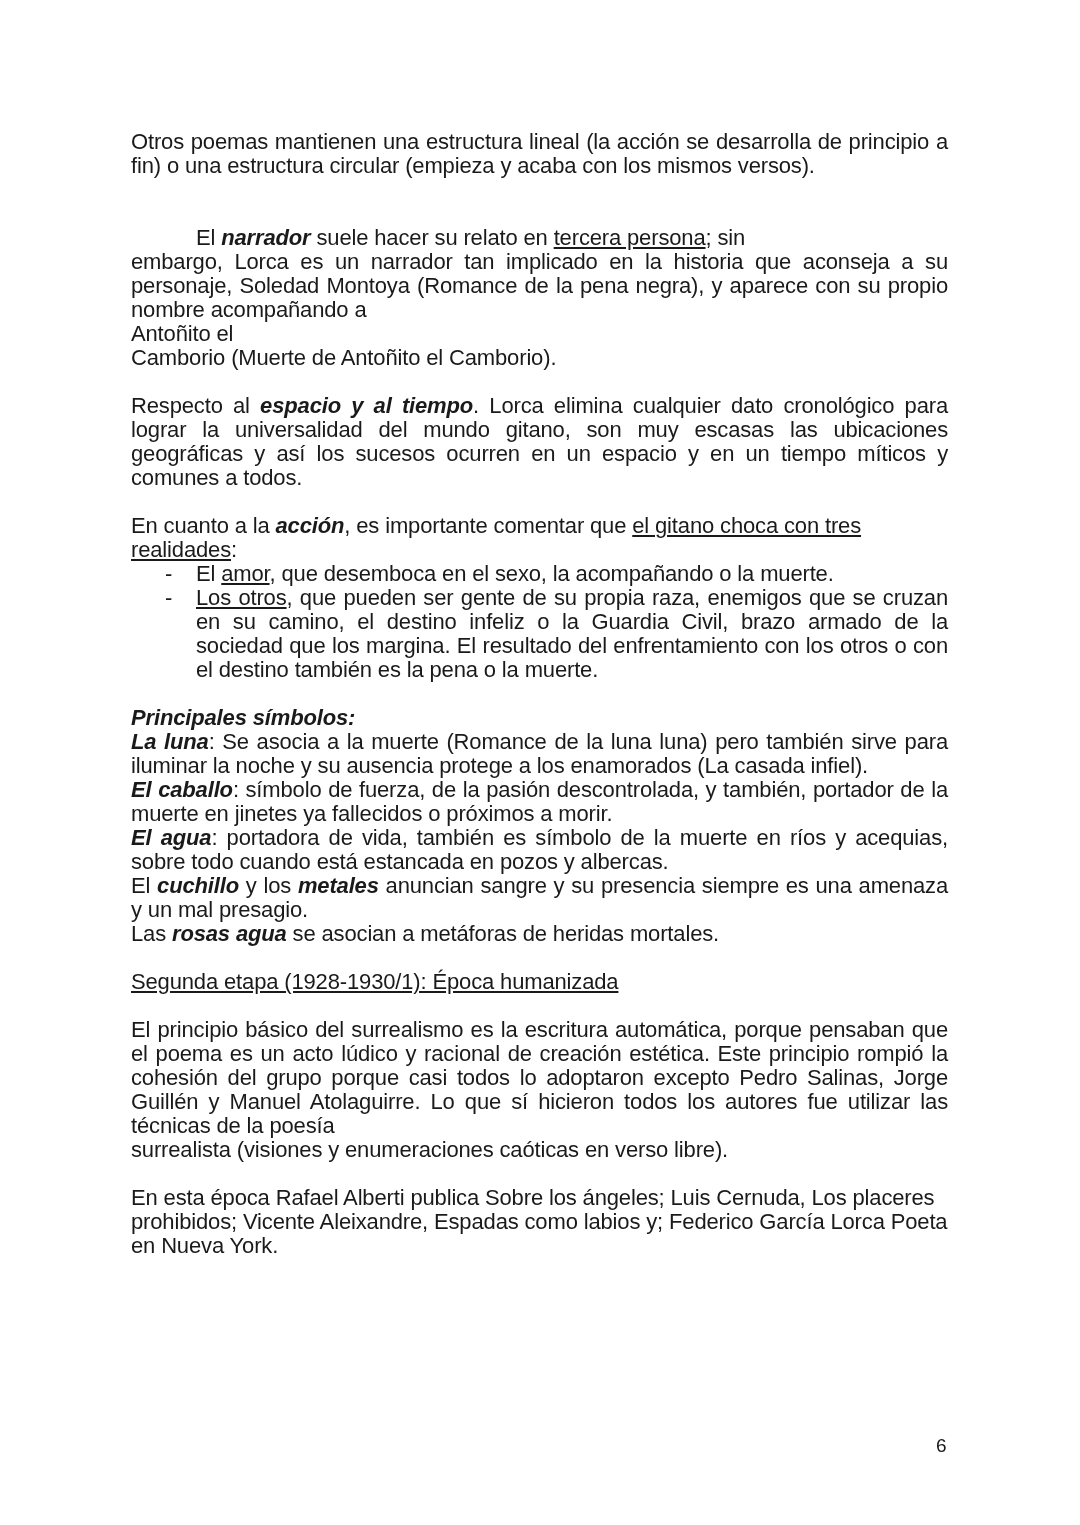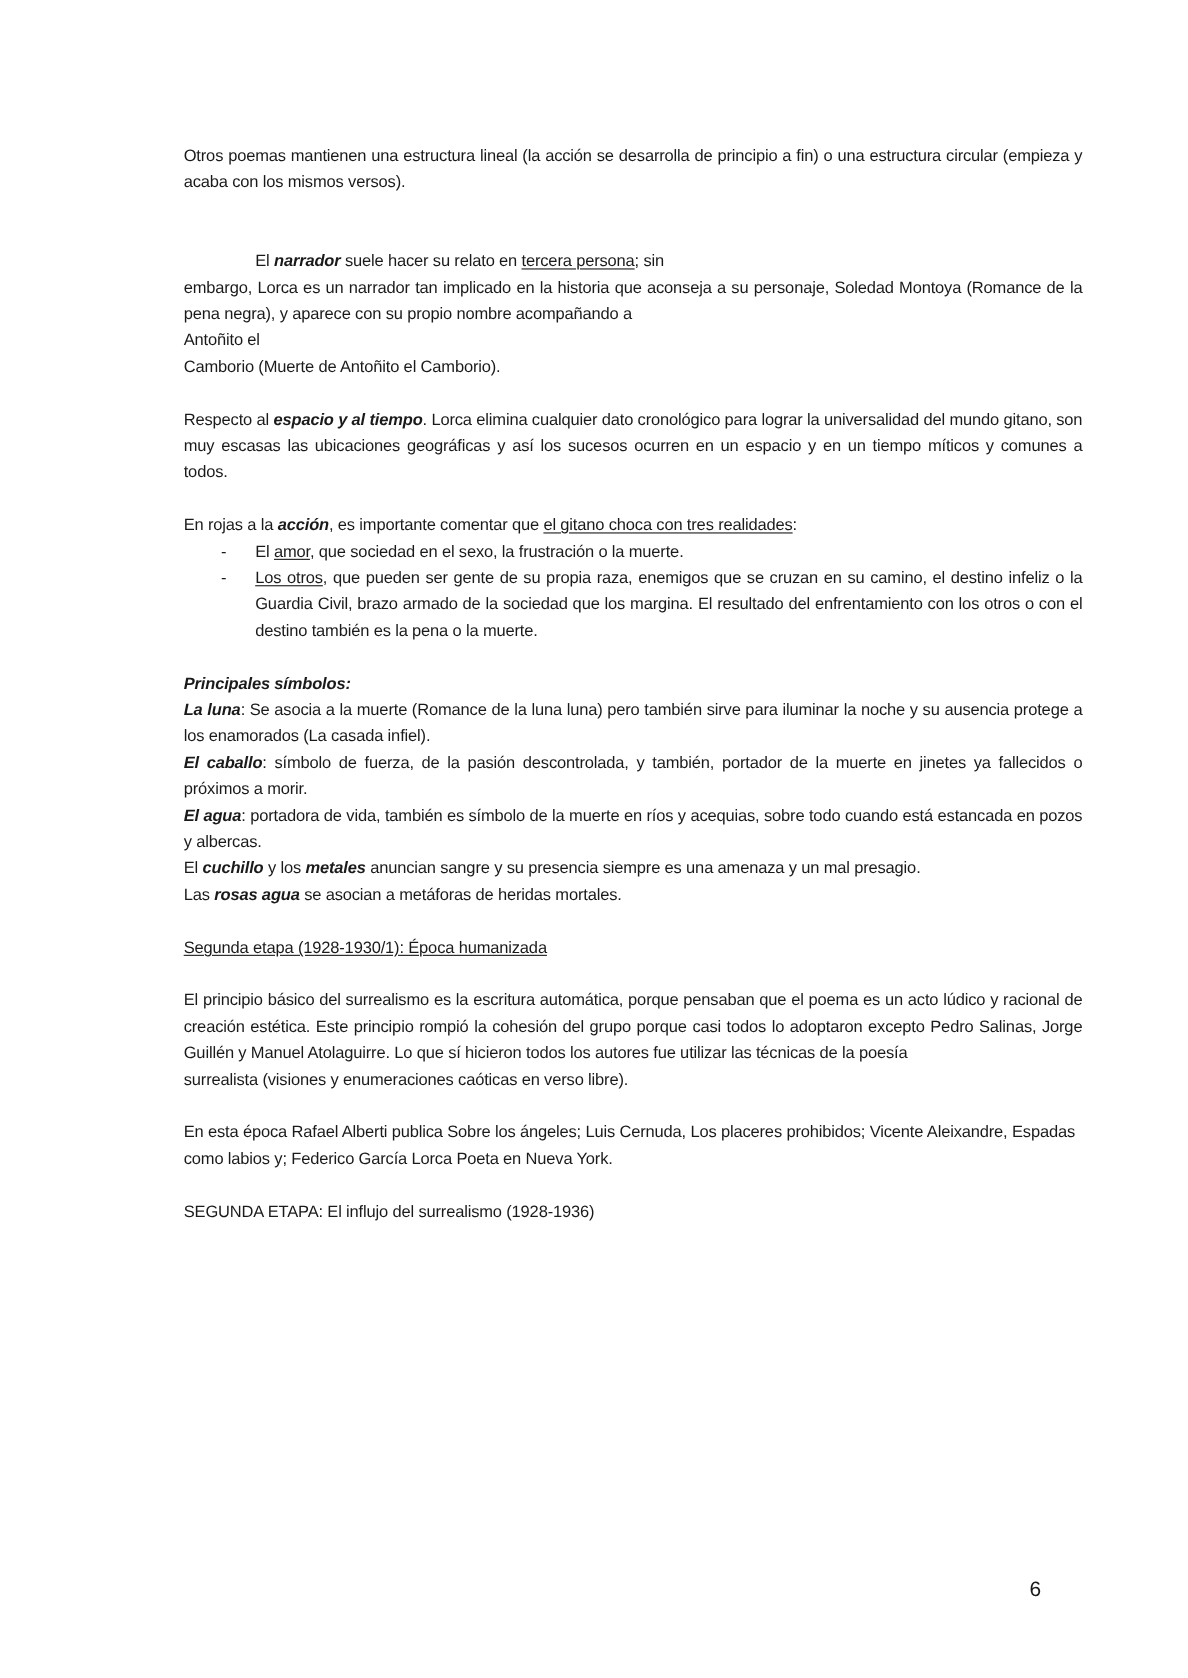--- a/index.html
+++ b/index.html
@@ -1,19 +1,19 @@
 <!DOCTYPE html>
 <html><head>
 <meta charset="utf-8">
 <style>
   html, body { margin: 0; padding: 0; background: #ffffff; }
   body { width: 1080px; height: 1525px; position: relative; overflow: hidden;
          font-family: "Liberation Sans", "DejaVu Sans", sans-serif; color: #1a1a1a; }
   .page { position: absolute; left: 131px; top: 130px; width: 817px;
-          font-size: 15px; line-height: 24px; letter-spacing: -0.15px; margin-left: 36px; }
+          font-size: 22px; line-height: 24px; letter-spacing: -0.15px; }
   p { margin: 0; }
   .j { text-align: justify; text-align-last: left; }
   .gap { height: 24px; }
   .gap2 { height: 48px; }
   b { font-weight: bold; font-style: italic; }
   .u { text-decoration: underline; text-underline-offset: 2px; }
   .indent { padding-left: 65px; }
   ul.dash { list-style: none; margin: 0; padding: 0; }
   ul.dash li { position: relative; padding-left: 65px; text-align: justify; text-align-last: left; }
   ul.dash li::before { content: "-"; position: absolute; left: 34px; top: 0; }
@@ -32,23 +32,23 @@
   <p class="j">embargo, Lorca es un narrador tan implicado en la historia que aconseja a su personaje, Soledad Montoya (Romance de la pena negra), y aparece con su propio nombre acompañando a</p>
   <p>Antoñito el</p>
   <p>Camborio (Muerte de Antoñito el Camborio).</p>
 
   <div class="gap"></div>
 
   <p class="j"><span>Respecto al </span><b>espacio y al tiempo</b><span>. Lorca elimina cualquier dato cronológico para lograr la universalidad del mundo gitano, son muy escasas las ubicaciones geográficas y así los sucesos ocurren en un espacio y en un tiempo míticos y comunes a todos.</span></p>
 
   <div class="gap"></div>
 
-  <p><span>En rojas a la </span><b>acción</b><span>, es importante comentar que </span><span class="u">el gitano choca con tres realidades</span><span>:</span></p>
+  <p><span>En cuanto a la </span><b>acción</b><span>, es importante comentar que </span><span class="u">el gitano choca con tres realidades</span><span>:</span></p>
   <ul class="dash">
-    <li><span>El </span><span class="u">amor</span><span>, que sociedad en el sexo, la frustración o la muerte.</span></li>
+    <li><span>El </span><span class="u">amor</span><span>, que desemboca en el sexo, la acompañando o la muerte.</span></li>
     <li><span></span><span class="u">Los otros</span><span>, que pueden ser gente de su propia raza, enemigos que se cruzan en su camino, el destino infeliz o la Guardia Civil, brazo armado de la sociedad que los margina. El resultado del enfrentamiento con los otros o con el destino también es la pena o la muerte.</span></li>
   </ul>
 
   <div class="gap"></div>
 
   <p><b>Principales símbolos:</b></p>
   <p class="j"><b>La luna</b><span>: Se asocia a la muerte (Romance de la luna luna) pero también sirve para iluminar la noche y su ausencia protege a los enamorados (La casada infiel).</span></p>
   <p class="j"><b>El caballo</b><span>: símbolo de fuerza, de la pasión descontrolada, y también, portador de la muerte en jinetes ya fallecidos o próximos a morir.</span></p>
   <p class="j"><b>El agua</b><span>: portadora de vida, también es símbolo de la muerte en ríos y acequias, sobre todo cuando está estancada en pozos y albercas.</span></p>
   <p class="j"><span>El </span><b>cuchillo</b><span> y los </span><b>metales</b><span> anuncian sangre y su presencia siempre es una amenaza y un mal presagio.</span></p>
@@ -62,19 +62,18 @@
 
   <p class="j">El principio básico del surrealismo es la escritura automática, porque pensaban que el poema es un acto lúdico y racional de creación estética. Este principio rompió la cohesión del grupo porque casi todos lo adoptaron excepto Pedro Salinas, Jorge Guillén y Manuel Atolaguirre. Lo que sí hicieron todos los autores fue utilizar las técnicas de la poesía</p>
   <p>surrealista (visiones y enumeraciones caóticas en verso libre).</p>
 
   <div class="gap"></div>
 
   <p>En esta época Rafael Alberti publica Sobre los ángeles; Luis Cernuda, Los placeres prohibidos; Vicente Aleixandre, Espadas como labios y; Federico García Lorca Poeta en Nueva York.</p>
 
   <div class="gap"></div>
 
-  <p>SEGUNDA ETAPA: El influjo del surrealismo (1928-1936)</p>
 
   <div class="gap"></div>
 
 </div>
 
 <div class="pagenum">6</div>
 
 </body></html>

